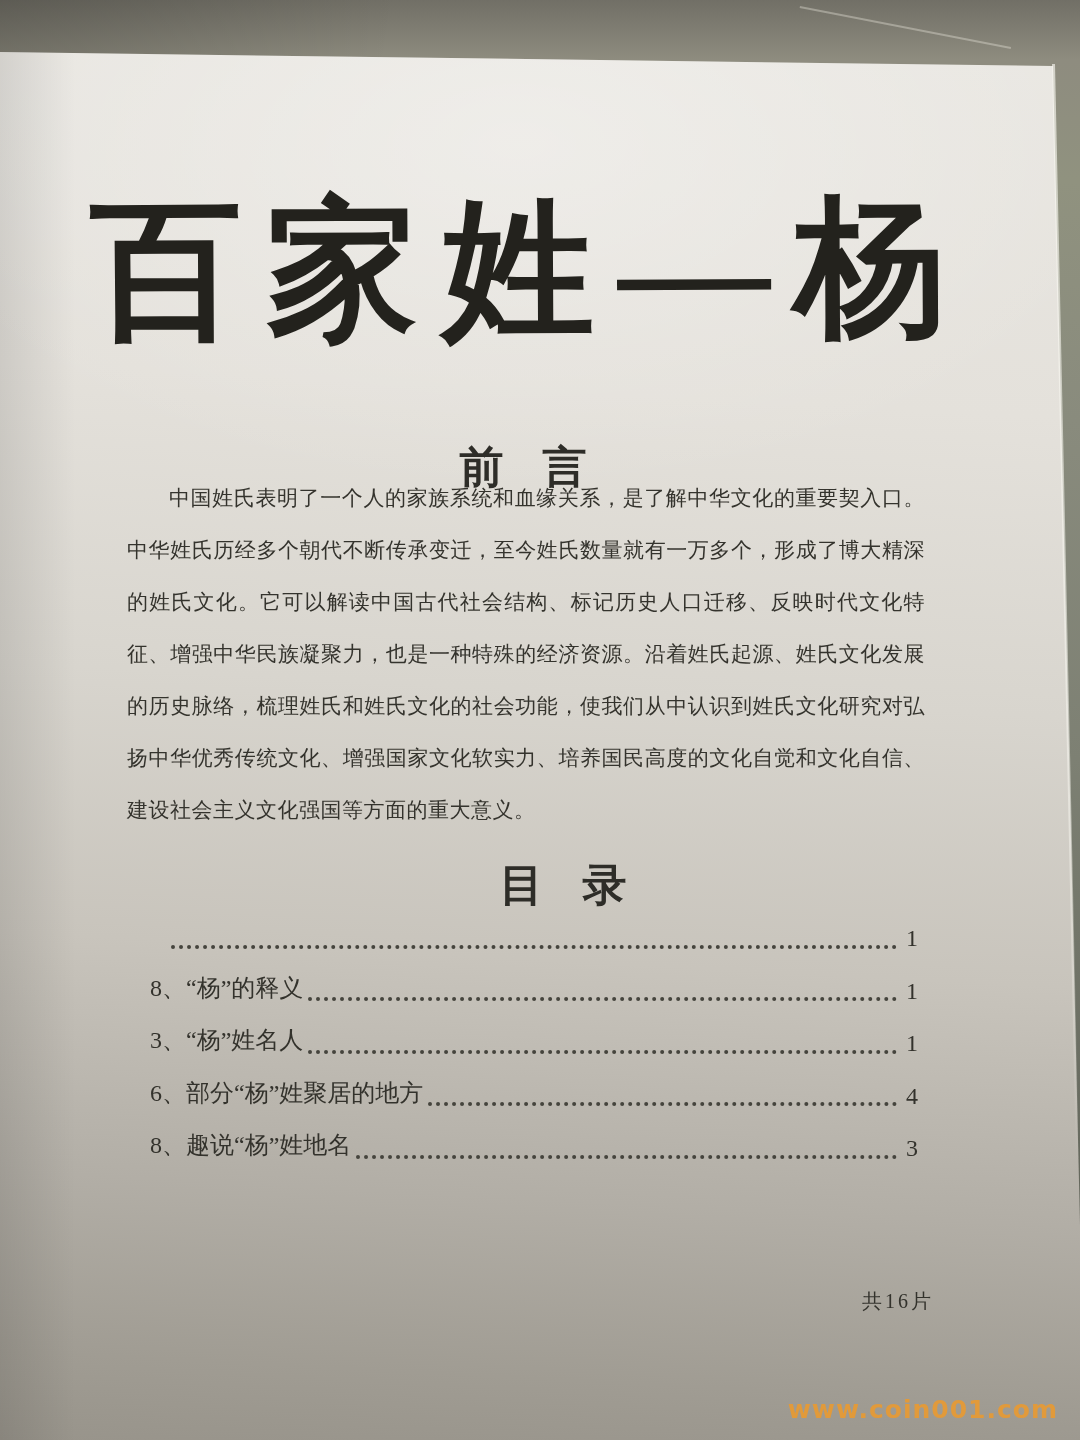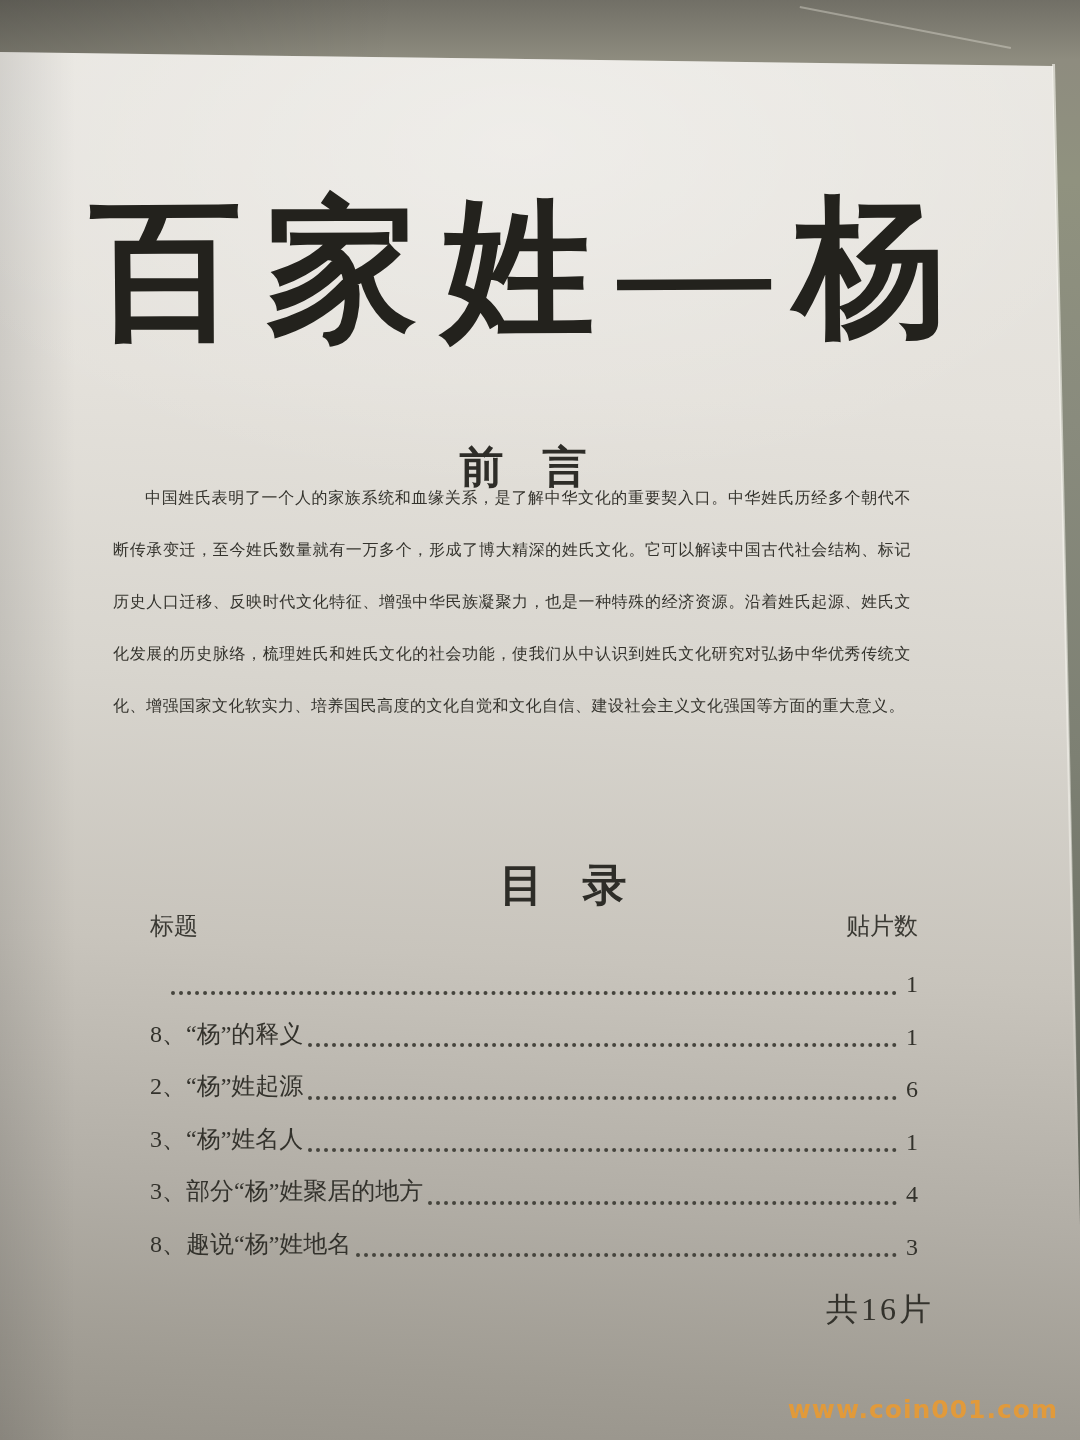--- a/index.html
+++ b/index.html
@@ -59,22 +59,22 @@
     left: 0; width: 1060px;
     text-align: center;
     font-size: 44px;
     font-weight: 600;
     letter-spacing: 14px;
     color: #2e2d28;
   }
   .preface-heading { top: 438px; }
   .preface-body {
     position: absolute;
-    left: 113px; top: 472px; width: 798px;
-    font-size: 16px;
+    left: 127px; top: 472px; width: 798px;
+    font-size: 21px;
     line-height: 52px;
     color: #34332d;
     text-align: justify;
     text-indent: 2em;
     letter-spacing: 0.5px;
   }
   .toc-heading { top: 856px; margin-left: 40px; }
   .toc {
     position: absolute;
     left: 150px; top: 903px; width: 768px;
@@ -105,21 +105,21 @@
   }
   .toc-num {
     flex: 0 0 auto;
     width: 18px;
     text-align: right;
     transform: translateY(3px);
   }
   .toc-total {
     position: absolute;
     right: 146px; top: 1288px;
-    font-size: 32px;
+    font-size: 20px;
     letter-spacing: 3px;
     color: #33322c;
   }
   .watermark {
     position: absolute;
     right: 22px; bottom: 16px;
     font-family: "DejaVu Sans", "Liberation Sans", sans-serif;
     font-weight: 700;
     font-size: 25px;
     letter-spacing: 1px;
@@ -137,46 +137,37 @@
 
     <div class="doc-title">百家姓—杨</div>
 
     <div class="section-heading preface-heading">前 言</div>
 
     <div class="preface-body">中国姓氏表明了一个人的家族系统和血缘关系，是了解中华文化的重要契入口。中华姓氏历经多个朝代不断传承变迁，至今姓氏数量就有一万多个，形成了博大精深的姓氏文化。它可以解读中国古代社会结构、标记历史人口迁移、反映时代文化特征、增强中华民族凝聚力，也是一种特殊的经济资源。沿着姓氏起源、姓氏文化发展的历史脉络，梳理姓氏和姓氏文化的社会功能，使我们从中认识到姓氏文化研究对弘扬中华优秀传统文化、增强国家文化软实力、培养国民高度的文化自觉和文化自信、建设社会主义文化强国等方面的重大意义。</div>
 
     <div class="section-heading toc-heading">目 录</div>
 
     <div class="toc">
-      <div class="toc-header">
-        <span>标题</span>
-        <span>贴片数</span>
-      </div>
       <div class="toc-rows">
         <div class="toc-row indented">
           <span class="toc-dots"></span>
           <span class="toc-num">1</span>
         </div>
         <div class="toc-row">
           <span class="toc-label">8、“杨”的释义</span>
           <span class="toc-dots"></span>
           <span class="toc-num">1</span>
         </div>
         <div class="toc-row">
-          <span class="toc-label">2、“杨”姓起源</span>
-          <span class="toc-dots"></span>
-          <span class="toc-num">6</span>
-        </div>
-        <div class="toc-row">
           <span class="toc-label">3、“杨”姓名人</span>
           <span class="toc-dots"></span>
           <span class="toc-num">1</span>
         </div>
         <div class="toc-row">
-          <span class="toc-label">3、部分“杨”姓聚居的地方</span>
+          <span class="toc-label">6、部分“杨”姓聚居的地方</span>
           <span class="toc-dots"></span>
           <span class="toc-num">4</span>
         </div>
         <div class="toc-row">
           <span class="toc-label">8、趣说“杨”姓地名</span>
           <span class="toc-dots"></span>
           <span class="toc-num">3</span>
         </div>
       </div>
     </div>

